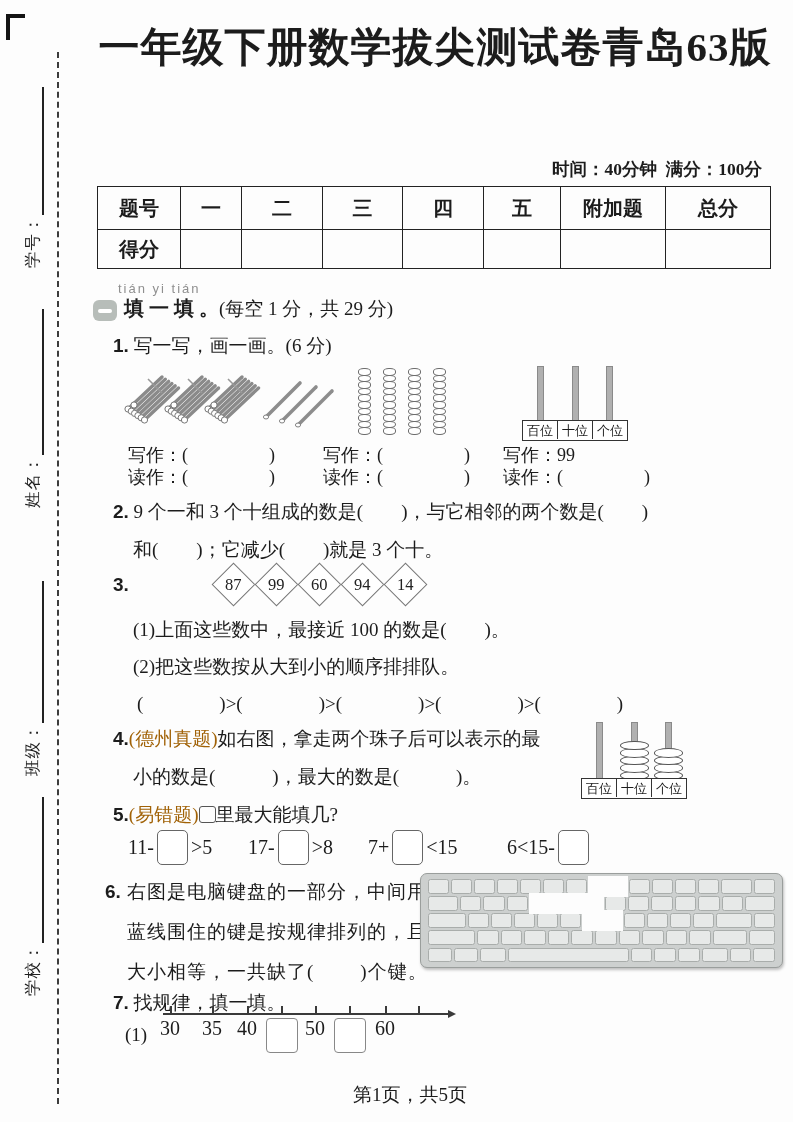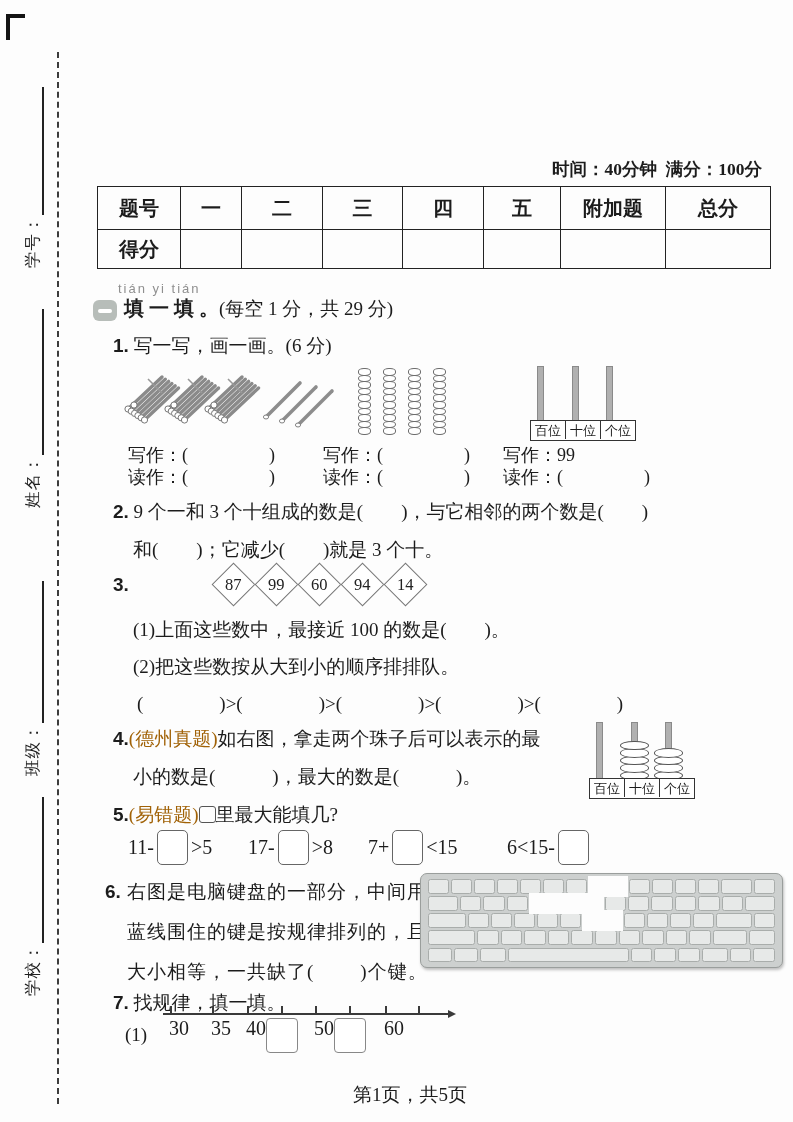--- a/index.html
+++ b/index.html
@@ -33,21 +33,21 @@
   .sec-note{font-weight:400;font-size:19px;}
   .qnum{font-weight:700;font-family:"Liberation Sans","DejaVu Sans",sans-serif;}
   .gray-tag{color:#a16207;}
   .body19{font-size:19px;}
   
   .towers{left:358px;top:369px;display:flex;gap:12px;}
   .tower{display:flex;flex-direction:column;}
   .bead-sq{width:11px;height:5.6px;border:1px solid #6c6c6c;border-radius:45%;background:#fff;margin-top:-1px;}
   .abacus{width:106px;}
   .rod{position:absolute;width:5px;background:#b0b0b0;border:0.5px solid #8a8a8a;top:0;}
-  .pv-box{position:absolute;left:8px;width:104px;display:flex;border:1.2px solid #333;background:#fff;}
+  .pv-box{position:absolute;left:0;width:104px;display:flex;border:1.2px solid #333;background:#fff;}
   .pv-cell{flex:1;border-right:1.2px solid #333;text-align:center;font-size:13px;line-height:18px;height:18px;}
   .pv-cell:last-child{border-right:none;}
   .bead{position:absolute;width:27px;height:7.5px;border:1px solid #555;border-radius:50%;background:#fff;}
   
   .diamond{position:absolute;width:29px;height:29px;border:1.3px solid #777;transform:rotate(45deg);background:#fff;}
   .diamond span{position:absolute;left:0;top:5px;width:29px;text-align:center;transform:rotate(-45deg);font-size:16.5px;color:#222;}
   
   .fbox{border:1.4px solid #666;border-radius:5px;background:#fff;}
   .expr{position:absolute;display:flex;align-items:center;font-size:20px;}
   .expr .fbox{width:29px;height:33px;margin:0 3px;}
@@ -55,21 +55,21 @@
   
   .keyboard{left:420px;top:873px;width:363px;height:95px;background:#cdd0cf;border:1px solid #9a9e9c;
             border-radius:7px;box-shadow:1px 2px 3px rgba(0,0,0,.25);padding:5px 6px;box-sizing:border-box;
             display:flex;flex-direction:column;justify-content:space-between;}
   .krow{display:flex;height:14.5px;}
   .key{background:#e7e9e8;border:1px solid #a9adab;border-radius:2.5px;margin:0 1px;box-sizing:border-box;}
   .kgap{background:#fdfdfd;margin:-3px 0;z-index:2;}
   
   .nline{background:#3a3a3a;height:1.6px;}
   .ntick{position:absolute;width:1.6px;height:7px;background:#3a3a3a;}
-  .nlabel{position:absolute;width:34px;text-align:center;font-size:20px;margin-left:9px;}
+  .nlabel{position:absolute;width:34px;text-align:center;font-size:20px;}
   .narrow{position:absolute;width:0;height:0;border-left:8px solid #3a3a3a;border-top:4px solid transparent;border-bottom:4px solid transparent;}
   .nbox{position:absolute;width:30px;height:33px;border:1.3px solid #888;border-radius:4px;background:#fff;}
   .footer{left:60px;top:1084px;width:700px;text-align:center;font-size:19px;}
 </style>
 </head>
 <body>
 
 <div class="sheet">
 
   <div class="abs corner-mark"></div>
@@ -86,20 +86,21 @@
       <div class="abs side-field" style="left: 44px; top: 752px; width: 200px;">
         <span class="sf-label">班级：</span>
         <span class="sf-line" style="width: 142px;"></span>
       </div>
       <div class="abs side-field" style="left: 44px; top: 972px; width: 205px;">
         <span class="sf-label">学校：</span>
         <span class="sf-line" style="width: 146px;"></span>
       </div>
     </div>
 
+  <div class="abs title t">一年级下册数学拔尖测试卷青岛63版</div>
   <div class="abs meta t">时间：40分钟  满分：100分</div>
 
   <table class="score">
     <tbody>
         <tr class="hrow" id="score-head">
           <td style="width: 82px;">题号</td>
           <td style="width: 60px;">一</td>
           <td style="width: 80px;">二</td>
           <td style="width: 79px;">三</td>
           <td style="width: 80px;">四</td>

